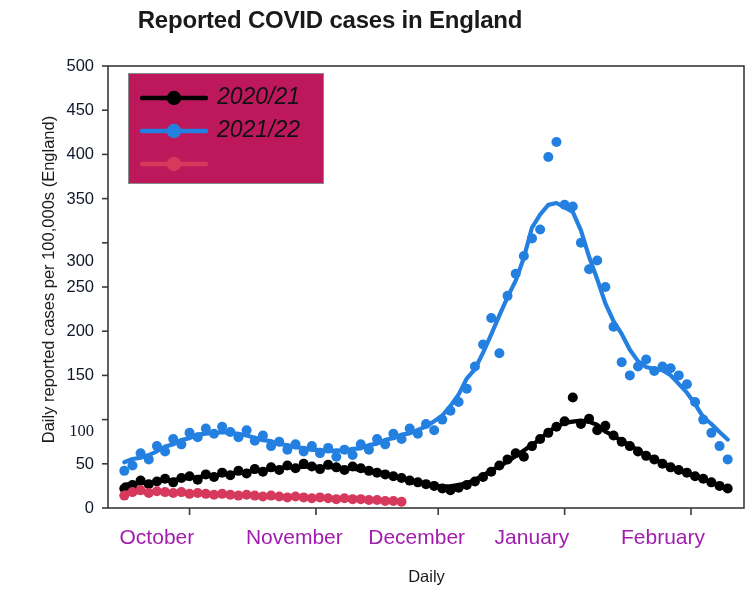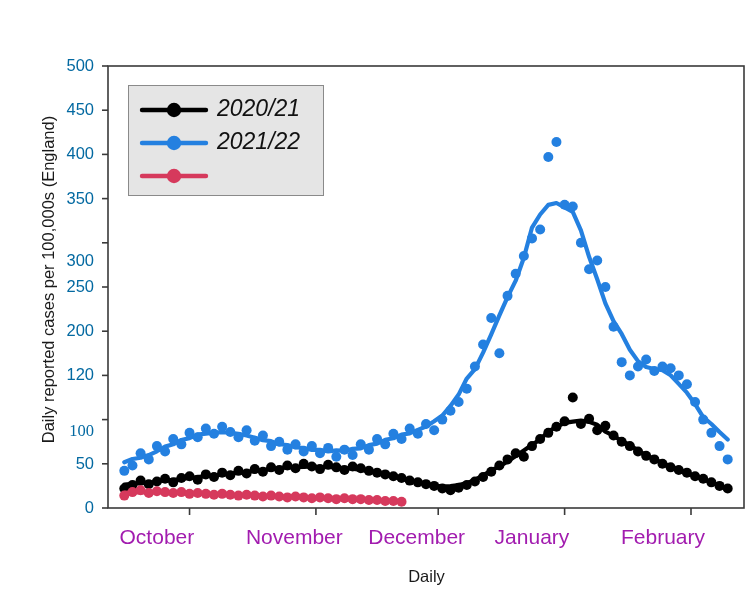--- a/index.html
+++ b/index.html
@@ -54,40 +54,39 @@
   #plot-svg {
     position: absolute;
     left: 0;
     top: 0;
   }
   .ytick-label {
     position: absolute;
     text-align: right;
     width: 60px;
     font-size: 16.5px;
-    color: #0369a1;
+    color: #0f172a;
     line-height: 1;
   }
   .xtick-label {
     position: absolute;
     width: 140px;
     font-size: 21px;
     color: #a21caf;
     line-height: 1;
   }
   #legend-box {
     position: absolute;
     left: 128px;
     top: 73px;
     width: 196px;
     height: 111px;
-    background: #e5e5e5;
+    background: #be185d;
     border: 1.4px solid #8a8a8a;
     box-sizing: border-box;
-    margin-top: 12px;
   }
   .legend-row {
     position: absolute;
     left: 0;
     width: 196px;
     height: 33px;
   }
   .legend-label {
     position: absolute;
     left: 88px;
@@ -96,20 +95,21 @@
     font-style: italic;
     color: #111111;
     white-space: nowrap;
   }
 </style>
 </head>
 <body>
 
 <div id="figure">
 
+  <div id="chart-title">Reported COVID cases in England</div>
 
   <div id="ylabel">Daily reported cases per 100,000s (England)</div>
   <div id="xlabel">Daily</div>
 
   <svg id="plot-svg" width="754" height="608">
     <g id="axis-group">
       <rect x="108" y="66" width="636" height="442" fill="none" stroke="#3a3a3a" stroke-width="1.6"></rect>
     </g>
     <g id="ytick-marks">
         <line x1="102" y1="508" x2="108" y2="508" stroke="#3a3a3a" stroke-width="1.6"></line>
@@ -326,21 +326,21 @@
           <circle cx="393.38" cy="500.93" r="5" fill="#d6395c"></circle>
           <circle cx="401.54" cy="501.81" r="5" fill="#d6395c"></circle>
         </g>
       </g>
   </svg>
 
   <div id="ytick-labels">
       <div class="ytick-label" style="left: 34px; top: 499px;">0</div>
       <div class="ytick-label" style="left: 34px; top: 454.8px;">50</div>
       <div class="ytick-label" style="left: 34px; top: 423px; font-family: Liberation Serif, serif;">100</div>
-      <div class="ytick-label" style="left: 34px; top: 366.4px;">120</div>
+      <div class="ytick-label" style="left: 34px; top: 366.4px;">150</div>
       <div class="ytick-label" style="left: 34px; top: 322.2px;">200</div>
       <div class="ytick-label" style="left: 34px; top: 278px;">250</div>
       <div class="ytick-label" style="left: 34px; top: 233.8px; margin-top: 18px;">300</div>
       <div class="ytick-label" style="left: 34px; top: 189.6px;">350</div>
       <div class="ytick-label" style="left: 34px; top: 145.4px;">400</div>
       <div class="ytick-label" style="left: 34px; top: 101.2px;">450</div>
       <div class="ytick-label" style="left: 34px; top: 57px;">500</div>
     </div>
   <div id="xtick-labels">
       <div class="xtick-label" style="left: 119.538px; top: 526px;">October</div>

